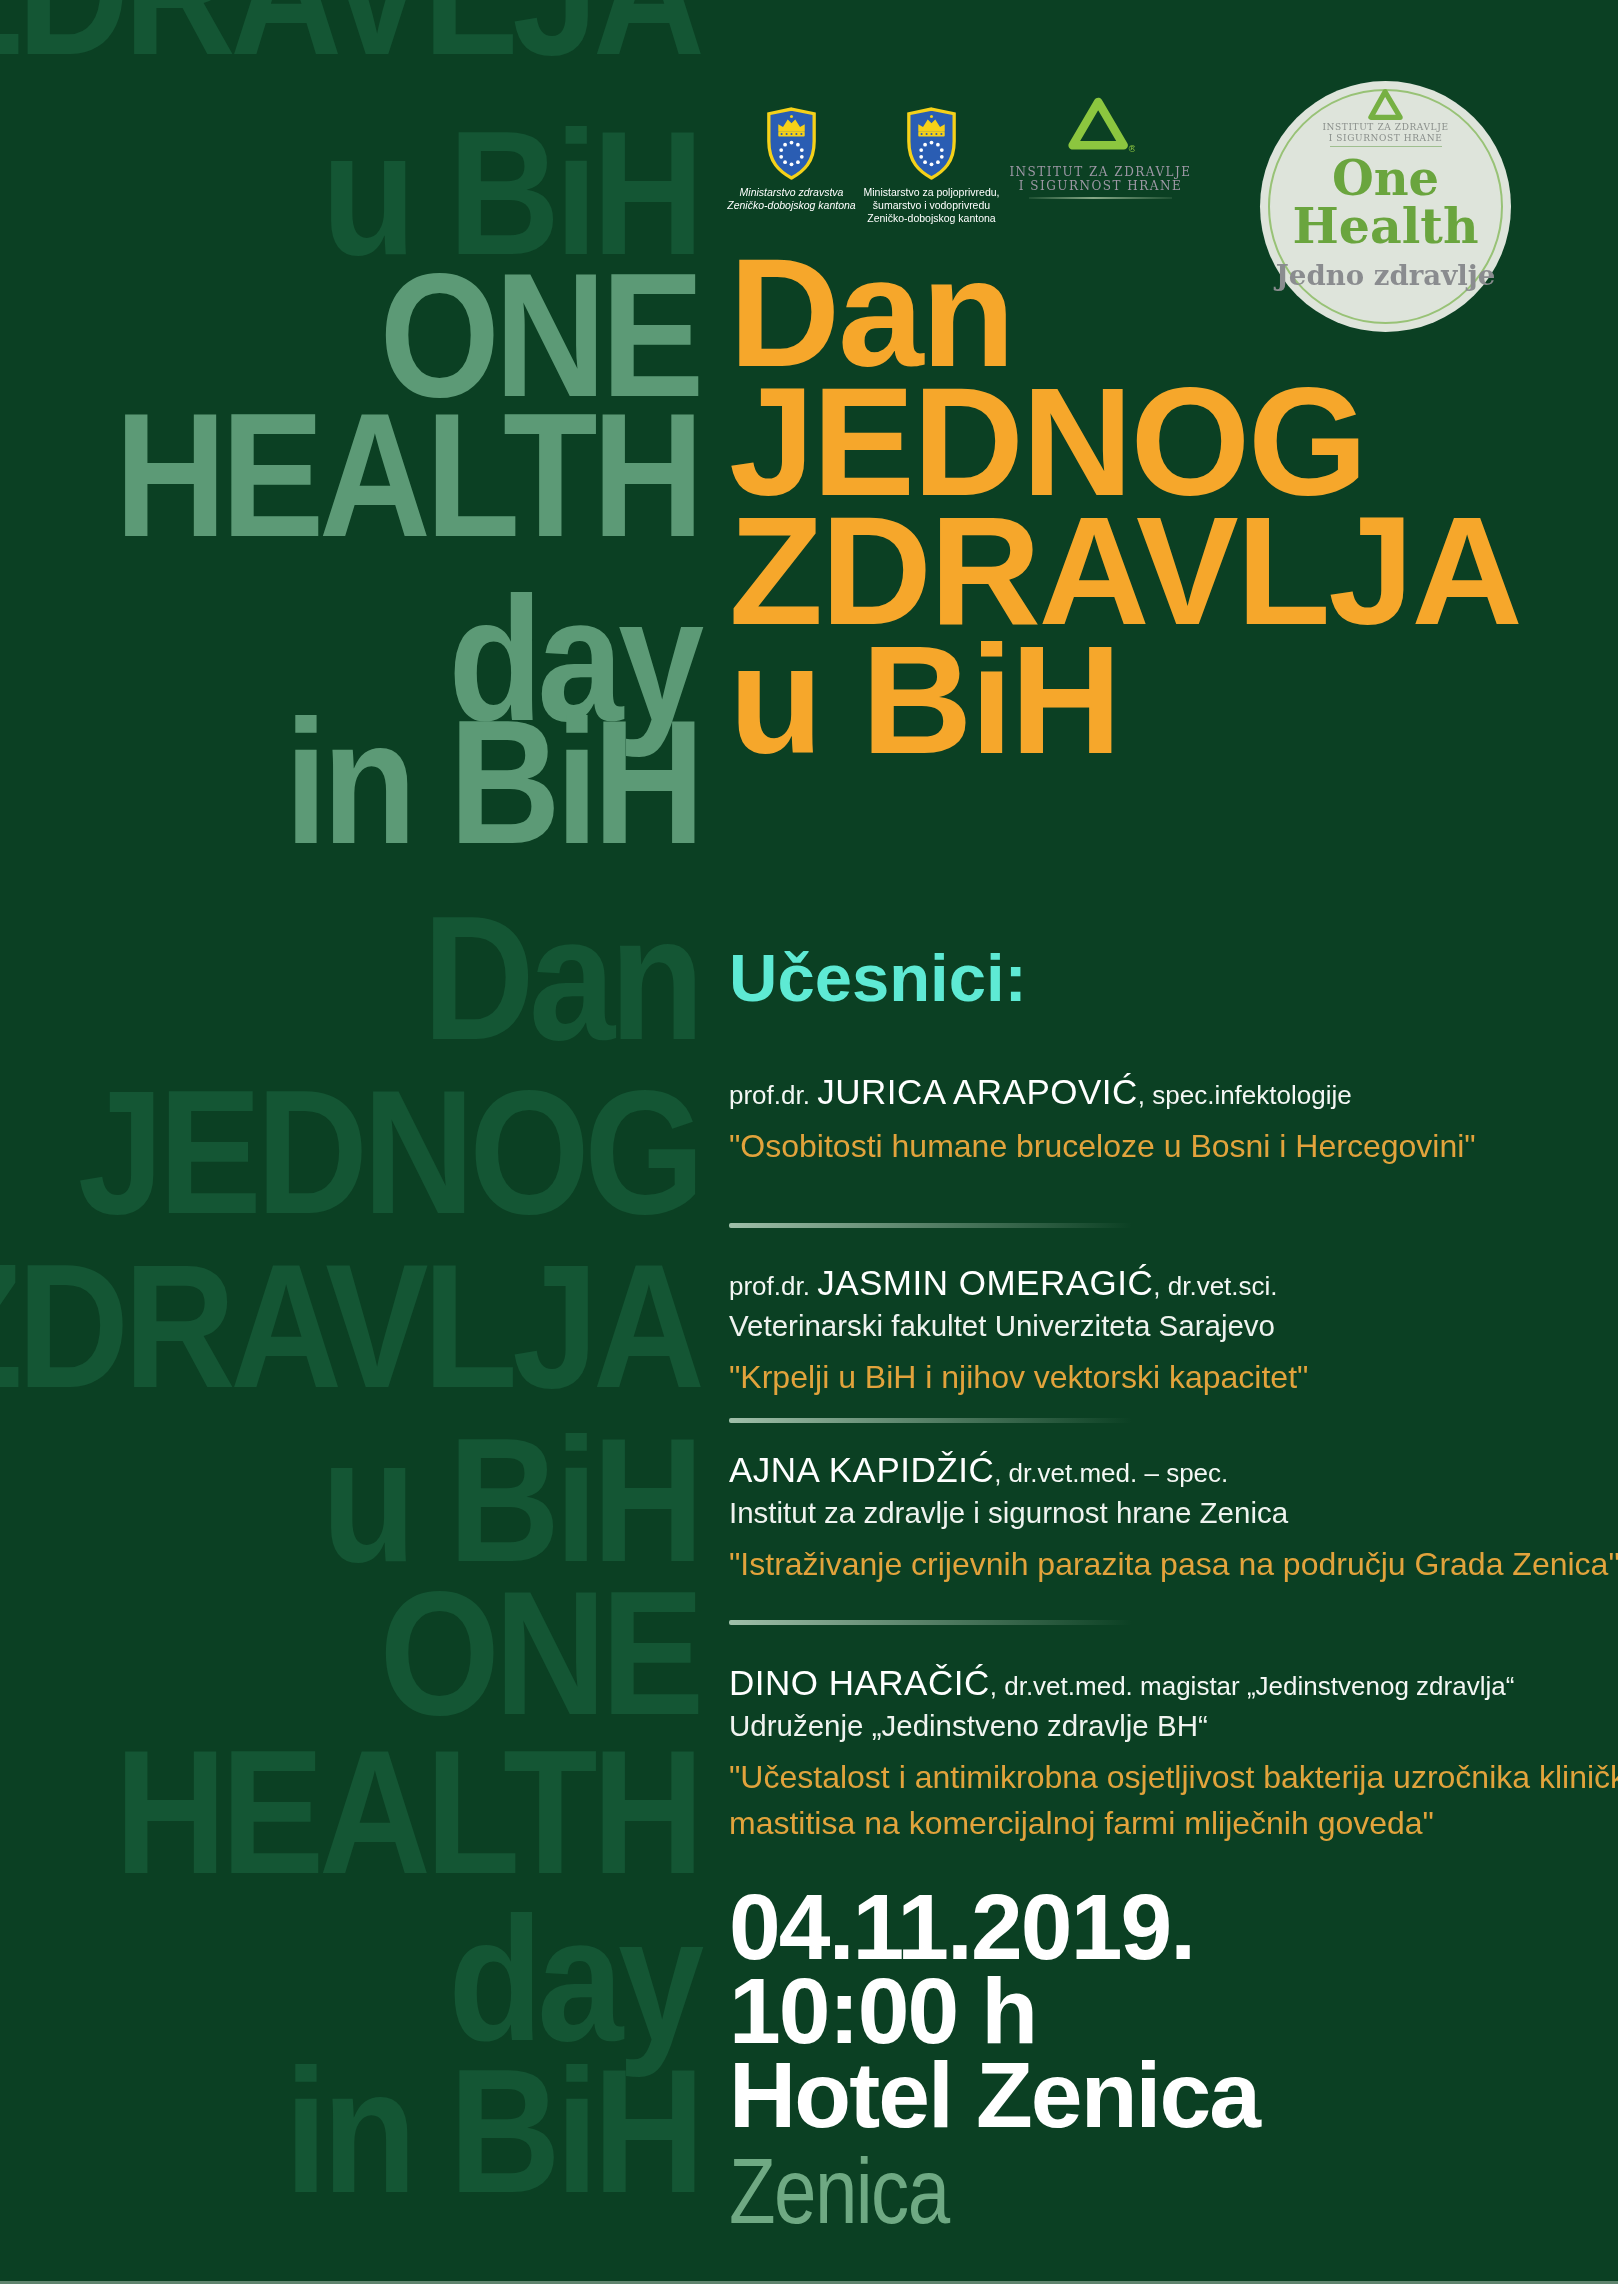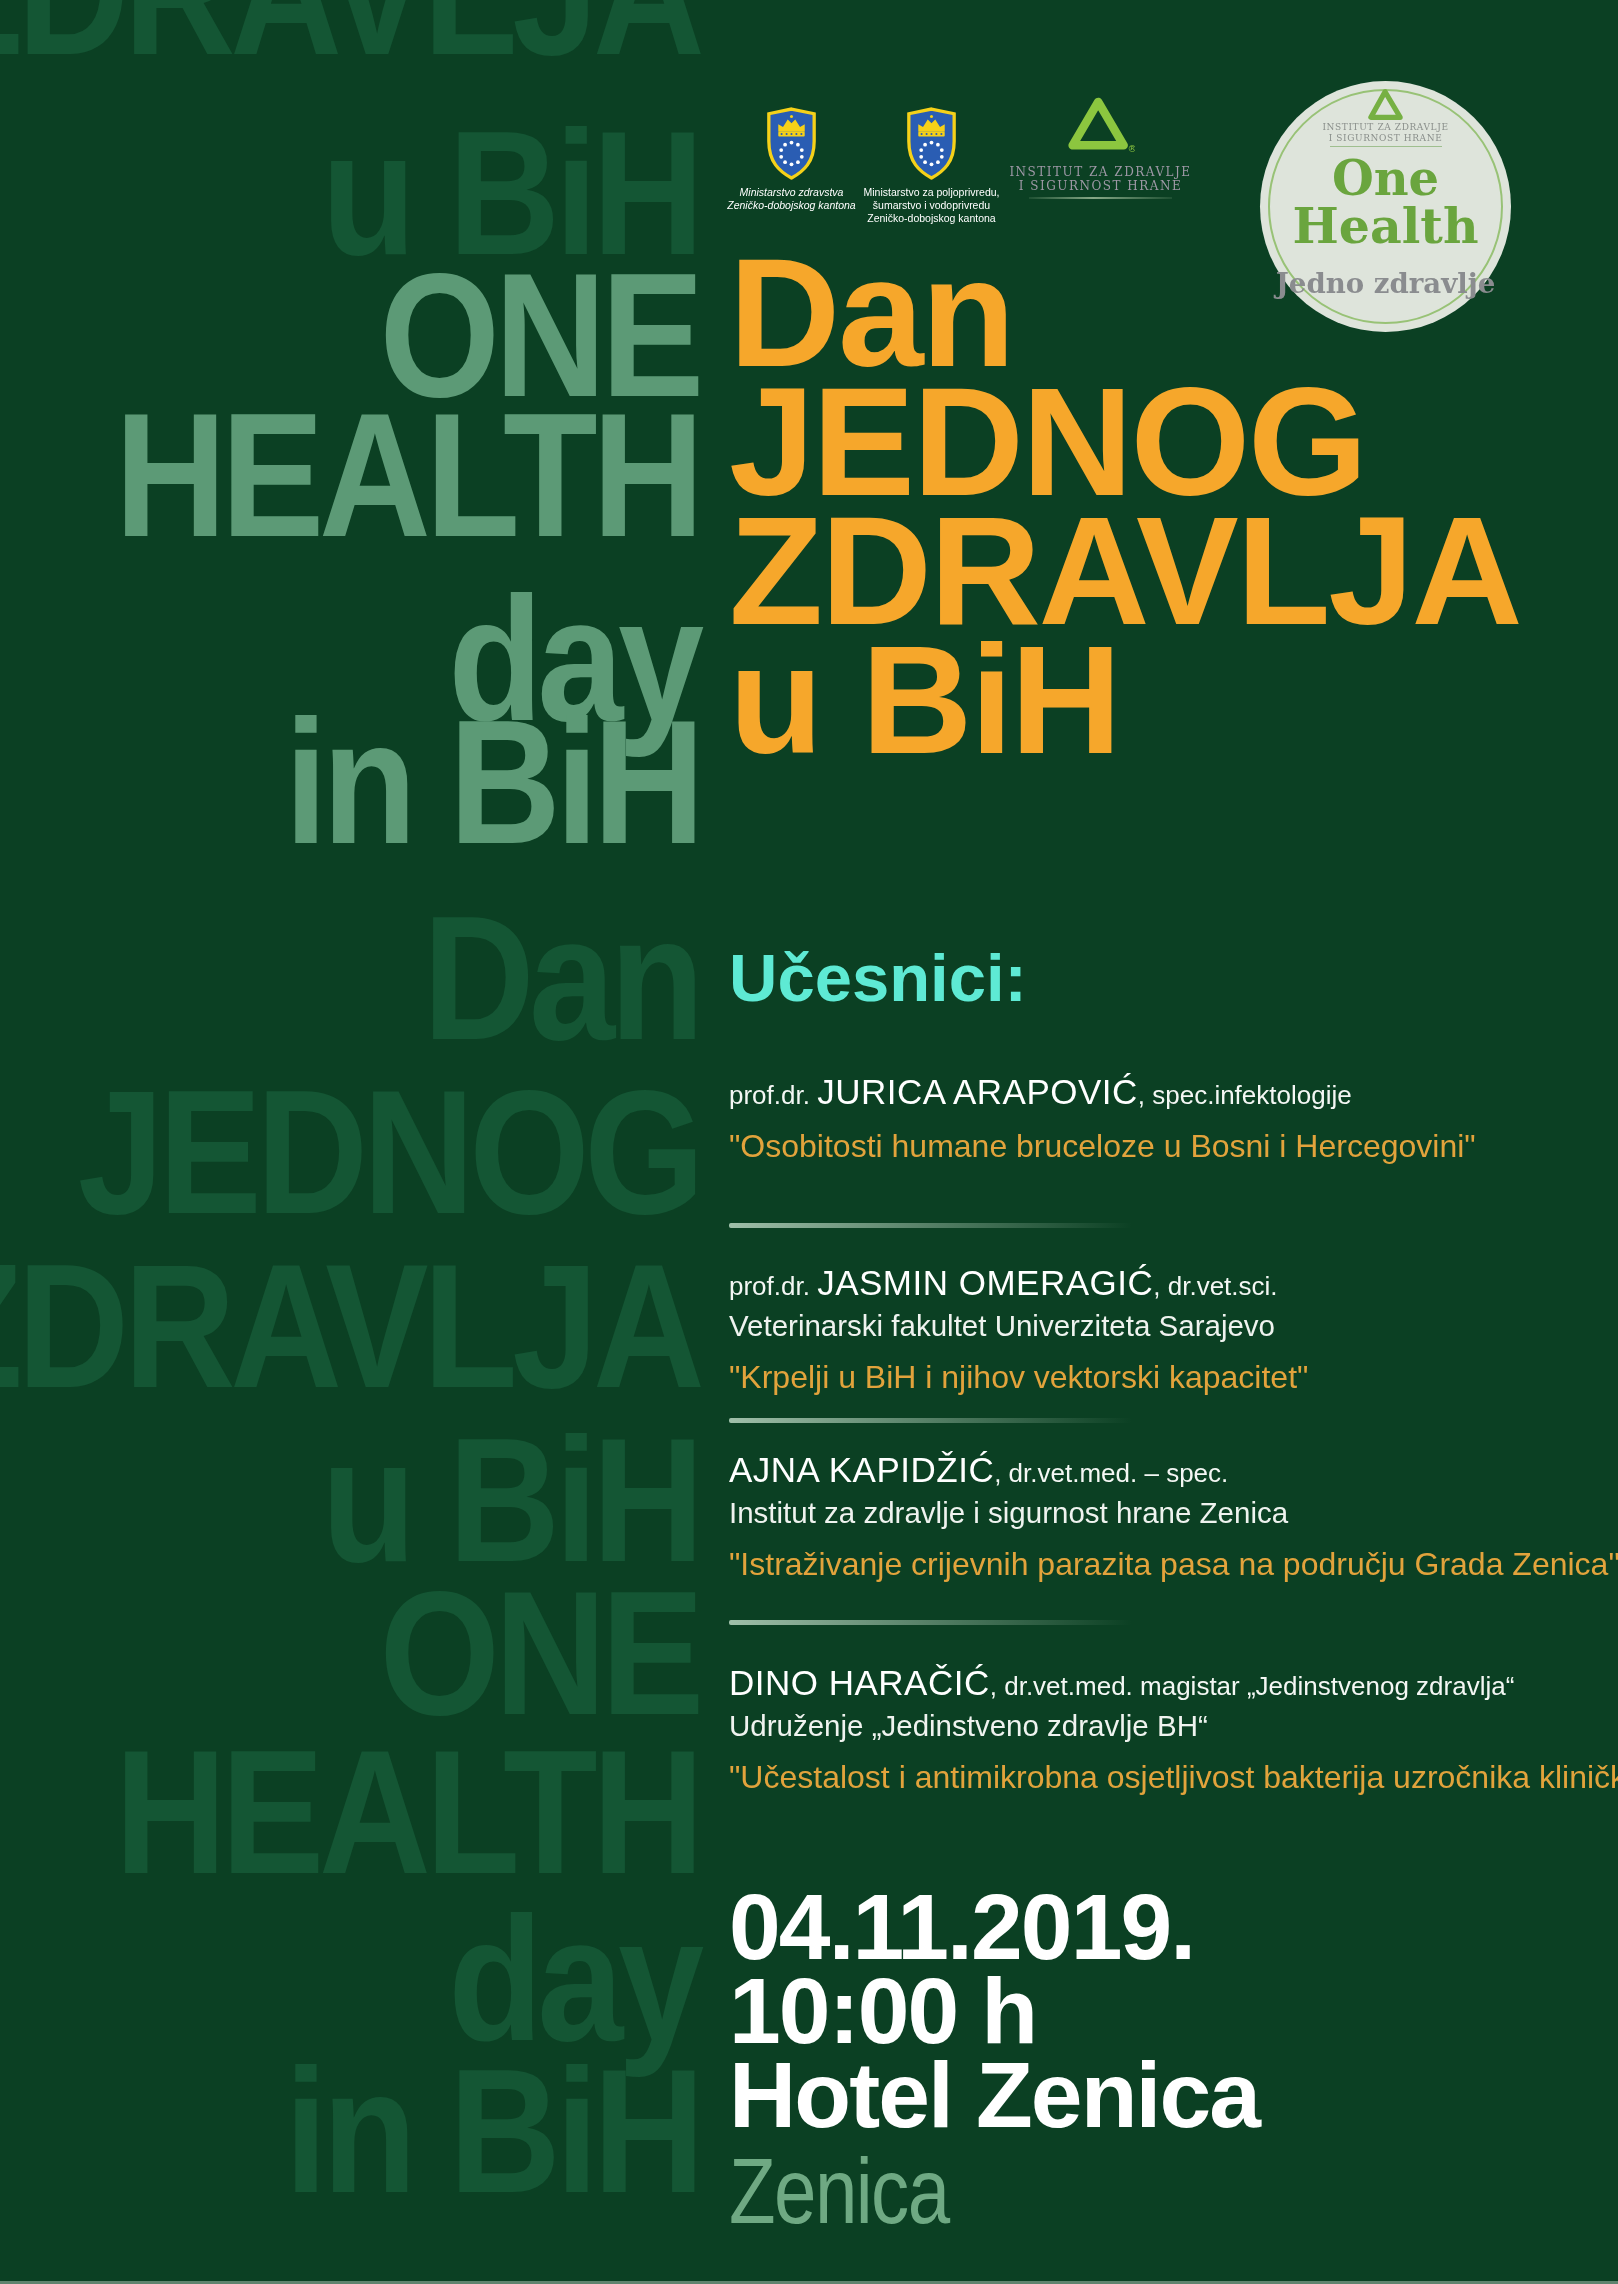--- a/index.html
+++ b/index.html
@@ -42,21 +42,21 @@
   }
   #badge .ring{
     position:absolute;inset:7.6px;border-radius:50%;border:2.4px solid #98C276;
   }
   #badge .content{position:relative;padding-top:6.7px;}
   #badge svg{display:block;margin:0 auto;}
   .badge-inst-line{color:#8A8F8B;font-family:"DejaVu Serif", serif;font-size:9px;line-height:11px;letter-spacing:0.6px;}
   .badge-underline{width:112px;height:1.4px;margin:1.9px auto 0 auto;background:#9FBF8F;}
   .badge-title{color:#6AA53E;font-family:"DejaVu Serif", serif;font-weight:bold;font-size:48px;line-height:48px;margin-top:6.7px;}
   .badge-title2{color:#6AA53E;font-family:"DejaVu Serif", serif;font-weight:bold;font-size:49px;line-height:48px;}
-  .badge-subtitle{color:#8A8C8F;font-family:"DejaVu Serif", serif;font-weight:bold;font-size:27.6px;line-height:28.5px;margin-top:20px;}
+  .badge-subtitle{color:#8A8C8F;font-family:"DejaVu Serif", serif;font-weight:bold;font-size:27.6px;line-height:28.5px;margin-top:12px;}
 
   
   #main-title{
     position:absolute;left:729px;top:249px;
     color:#F6A72B;font-weight:bold;font-size:154px;line-height:129px;
     letter-spacing:-0.015em;white-space:nowrap;
   }
 
   
   #participants-heading{
@@ -238,20 +238,21 @@
 
 <div id="rule-3" class="rule"></div>
 
 <div id="participant-4" class="participant">
   <div>
     <span class="p-name">DINO HARAČIĆ</span><span class="p-light">, dr.vet.med. magistar „Jedinstvenog zdravlja“</span>
   </div>
   <div class="p-affil">Udruženje „Jedinstveno zdravlje BH“</div>
   <div class="p-quote">
     <span>"Učestalost i antimikrobna osjetljivost bakterija uzročnika kliničkog</span><br>
+    <span>mastitisa na komercijalnoj farmi mliječnih goveda"</span>
   </div>
 </div>
 
 <div id="event-block">
   <div>04.11.2019.</div>
   <div>10:00 h</div>
   <div>Hotel Zenica</div>
 </div>
 <div id="event-city">Zenica</div>
 

